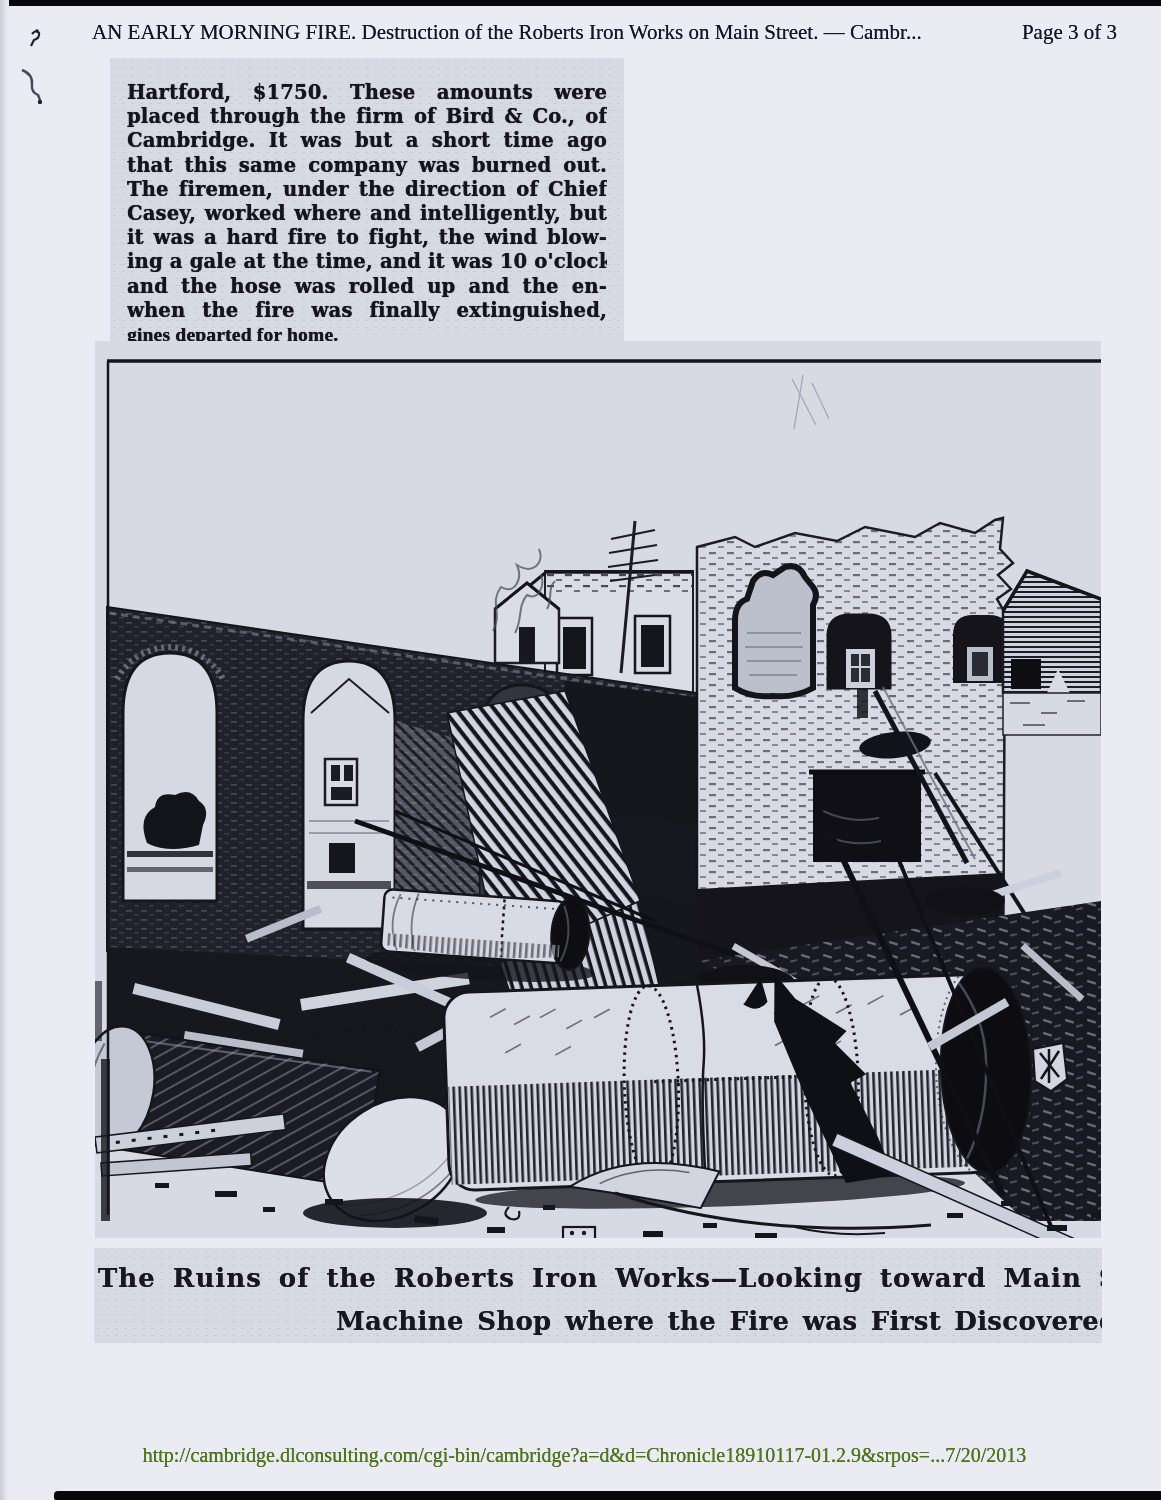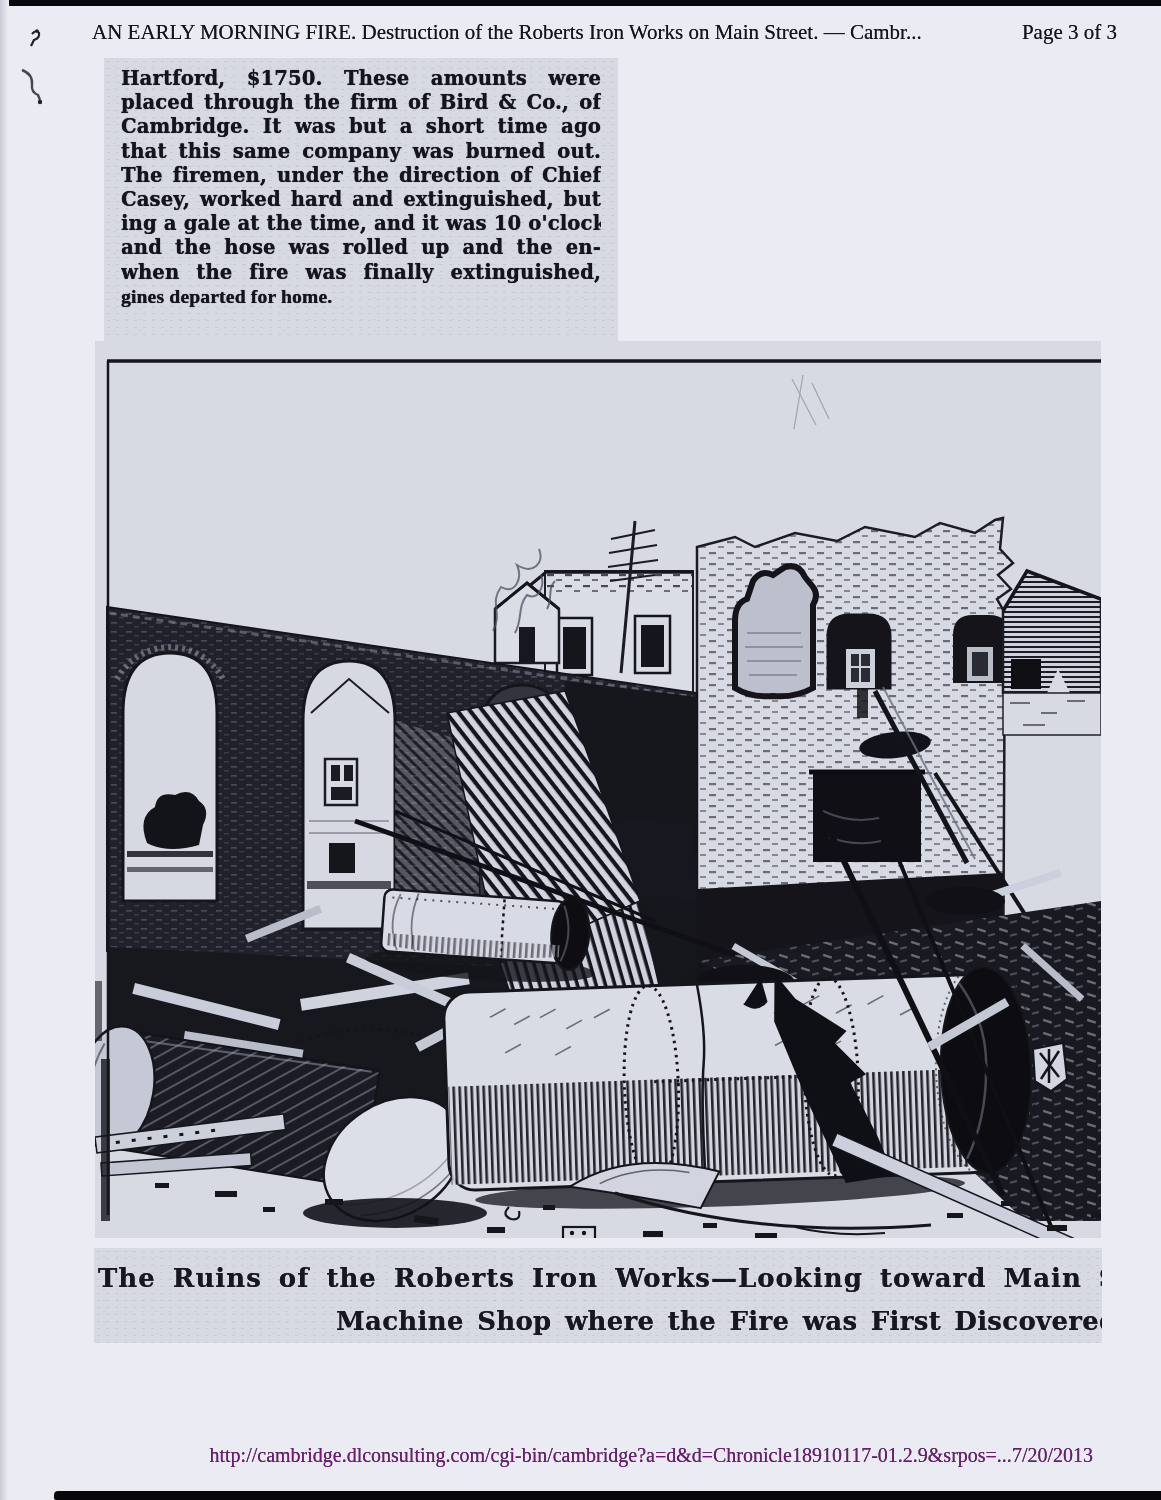--- a/index.html
+++ b/index.html
@@ -25,22 +25,22 @@
   #header{
     position:absolute;left:92px;top:20px;width:1025px;
     display:flex;justify-content:space-between;align-items:baseline;
     font-size:21px;color:#14141e;
     text-shadow:0 0 .4px rgba(18,18,30,.8);
     white-space:nowrap;
   }
   #header .pg{margin-left:17px;}
 
   #clipping{
-    left:104px;top:58px;width:514px;height:285px;
-    padding:9px 17px 0 17px;box-sizing:border-box;
+    left:110px;top:58px;width:514px;height:285px;
+    padding:23px 17px 0 17px;box-sizing:border-box;
   }
   .clip-line{
     font-family:"DejaVu Serif", serif;font-weight:700;
     font-size:19.5px;line-height:24.2px;color:#14141c;
     text-align:justify;text-align-last:justify;
     letter-spacing:.2px;
     text-shadow:0 0 .7px rgba(14,14,24,.85), .4px .4px 0 rgba(14,14,24,.35);
     white-space:nowrap;overflow:hidden;
   }
   .clip-line.last{text-align-last:left;font-family:Liberation Serif, serif;}
@@ -58,22 +58,22 @@
     font-size:26px;line-height:44px;white-space:nowrap;overflow:hidden;
     word-spacing:7px;letter-spacing:1px;padding-left:4px;
   }
   #caption .cap2{
     font-size:26px;line-height:42px;white-space:nowrap;overflow:hidden;
     word-spacing:4px;letter-spacing:.3px;padding-left:242px;
   }
 
   #footer{
     position:absolute;left:76px;right:68px;top:1444px;
-    display:flex;justify-content:flex-end;align-items:baseline;
-    font-size:20px;color:#701a75;white-space:nowrap;
+    display:flex;justify-content:center;align-items:baseline;
+    font-size:20px;color:#4d7c0f;white-space:nowrap;
     text-shadow:0 0 .4px rgba(18,18,30,.8);
   }
   #specks{position:absolute;left:10px;top:22px;}
   #left-edge-shade{position:absolute;left:0;top:0;bottom:0;width:8px;
     background:linear-gradient(to right, rgba(120,124,142,.30), rgba(120,124,142,0));}
 </style>
 </head>
 <body>
 
 <div class="bar" id="top-bar"></div>
@@ -89,21 +89,22 @@
   <span>AN EARLY MORNING FIRE. Destruction of the Roberts Iron Works on Main Street. — Cambr...</span>
   <span class="pg">Page 3 of 3</span>
 </div>
 
 <div id="clipping" class="scan">
   <div class="clip-line">Hartford, $1750. These amounts were</div>
   <div class="clip-line">placed through the firm of Bird &amp; Co., of</div>
   <div class="clip-line">Cambridge. It was but a short time ago</div>
   <div class="clip-line">that this same company was burned out.</div>
   <div class="clip-line">The firemen, under the direction of Chief</div>
-  <div class="clip-line">Casey, worked hard and extinguished, but</div>
+  <div class="clip-line">Casey, worked where and intelligently, but</div>
+  <div class="clip-line">it was a hard fire to fight, the wind blow-</div>
   <div class="clip-line">ing a gale at the time, and it was 10 o'clock</div>
   <div class="clip-line">and the hose was rolled up and the en-</div>
   <div class="clip-line">when the fire was finally extinguished,</div>
   <div class="clip-line last">gines departed for home.</div>
 </div>
 
 <div id="illustration" class="scan">
 <svg viewBox="0 0 1006 897" preserveAspectRatio="none">
   <defs>
     <pattern id="pBrickDark" width="15" height="9" patternUnits="userSpaceOnUse">

